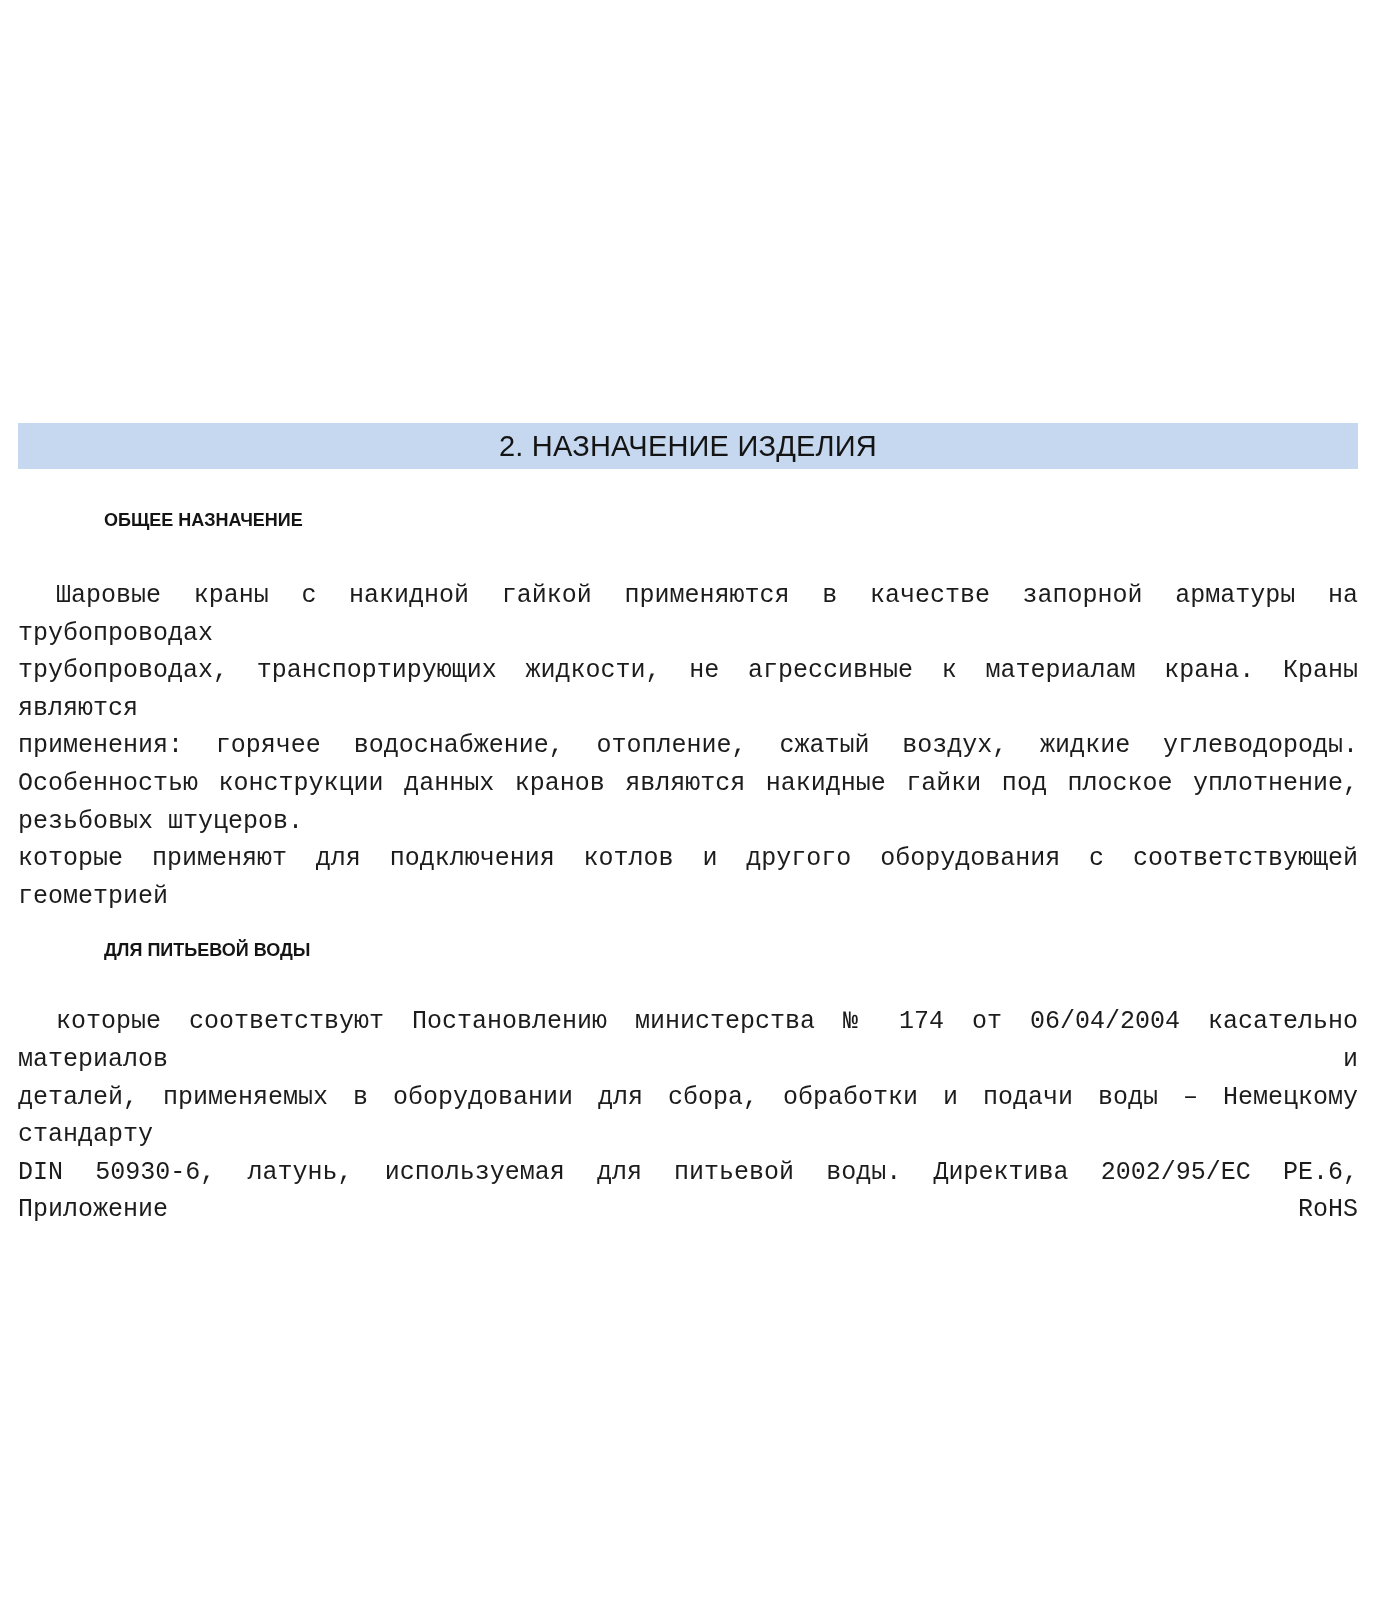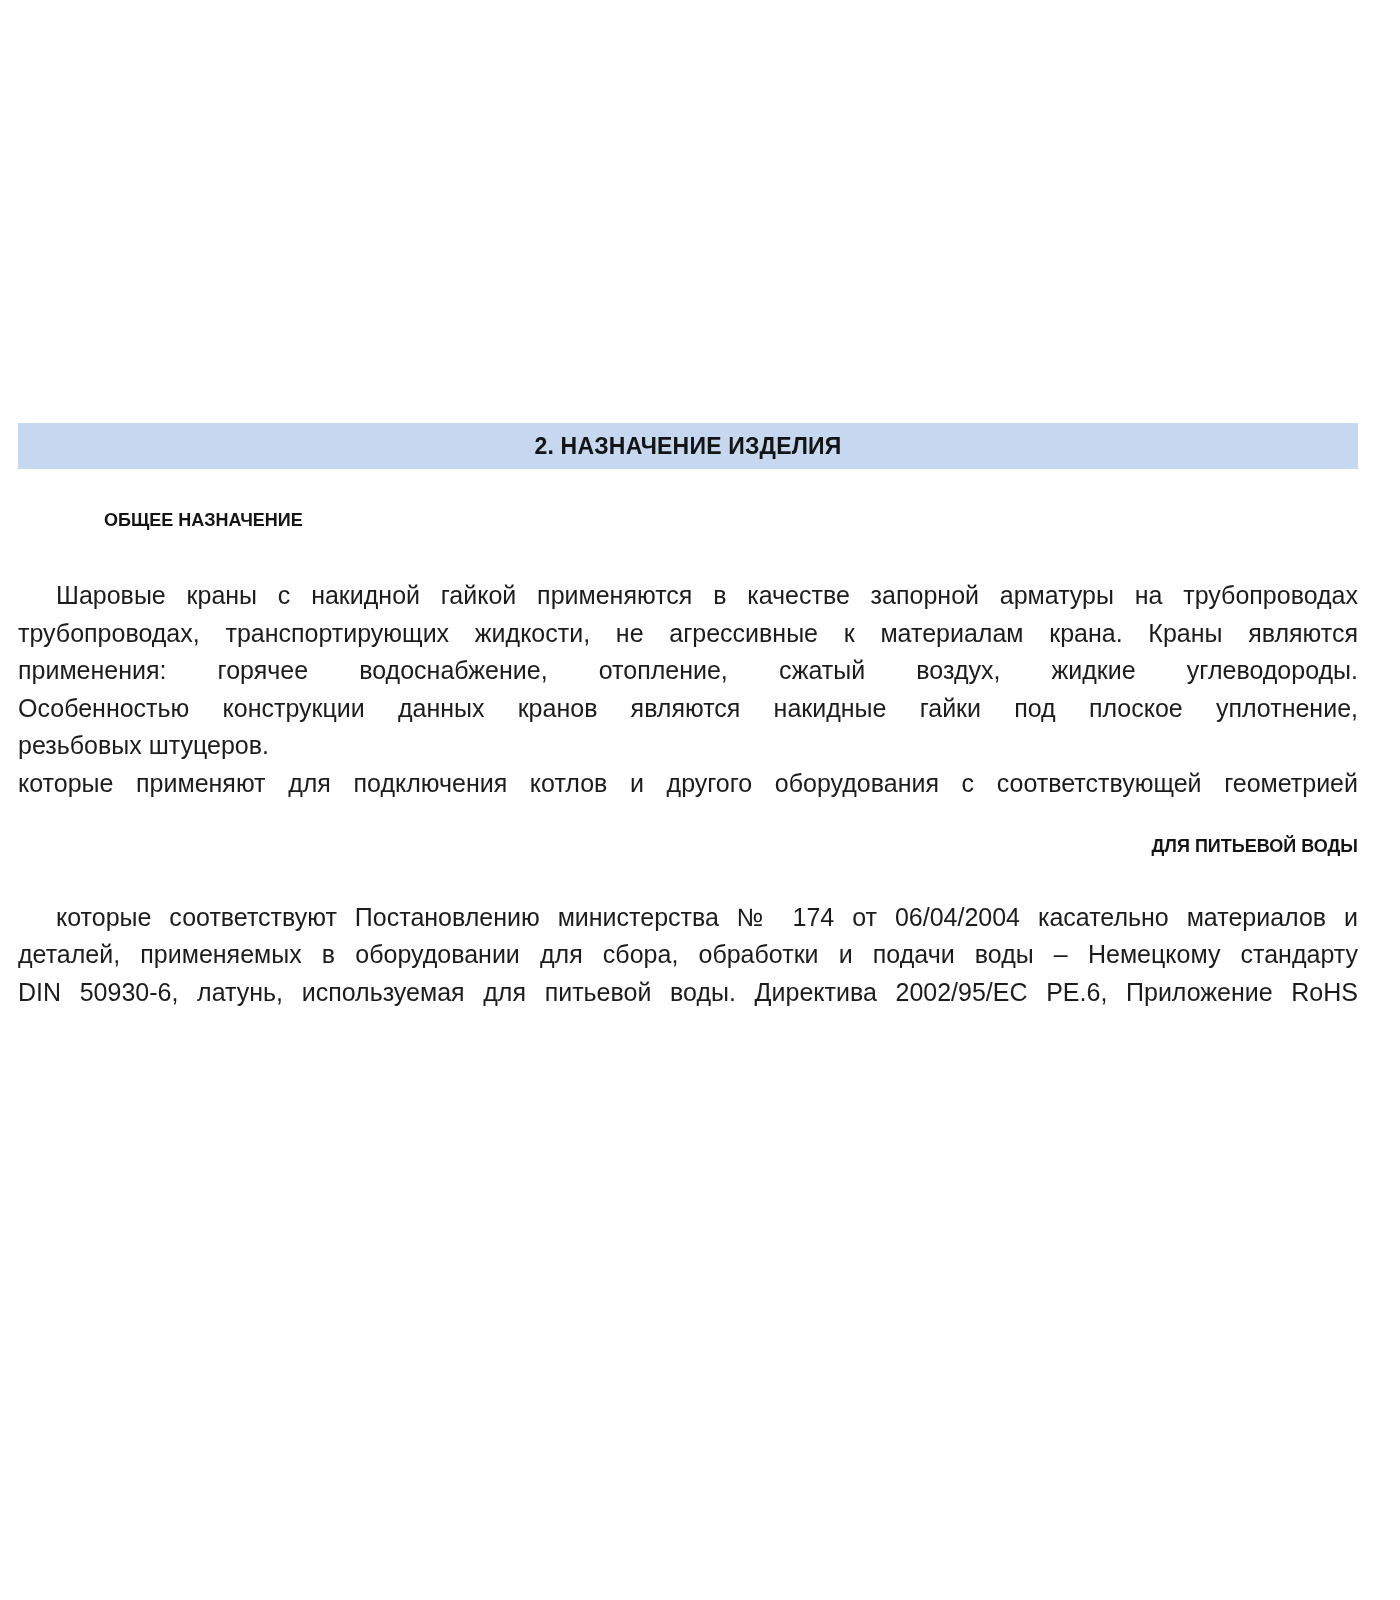--- a/index.html
+++ b/index.html
@@ -22,49 +22,49 @@
     width: 1340px;
   }
   .title-bar {
     height: 46px;
     background: #c6d8ef;
     display: flex;
     align-items: center;
     justify-content: center;
   }
   .title-bar .title-text {
-    font-size: 23px;
-    font-weight: bold;
+    font-size: 29px;
+    font-weight: normal;
     color: #141414;
     letter-spacing: 0.2px;
     text-align: right;
   }
   .heading {
     margin: 36px 0 0 86px;
     font-size: 18px;
     line-height: 30px;
     font-weight: bold;
     color: #141414;
   }
   .heading.second {
-    margin-top: 28px;
-    text-align: right;
+    margin-top: 20px;
   }
   .para {
     margin-top: 42px;
     font-size: 25px;
     line-height: 37.6px;
     color: #1c1c1c;
   }
   .para.second {
     margin-top: 38px;
   }
   .para .line {
     text-align: justify;
     text-align-last: justify;
+    font-family: Liberation Mono, monospace;
   }
   .para .line.no-just {
     text-align-last: left;
   }
   .para .line:first-child {
     text-indent: 38px;
   }
 </style>
 </head>
 <body>

